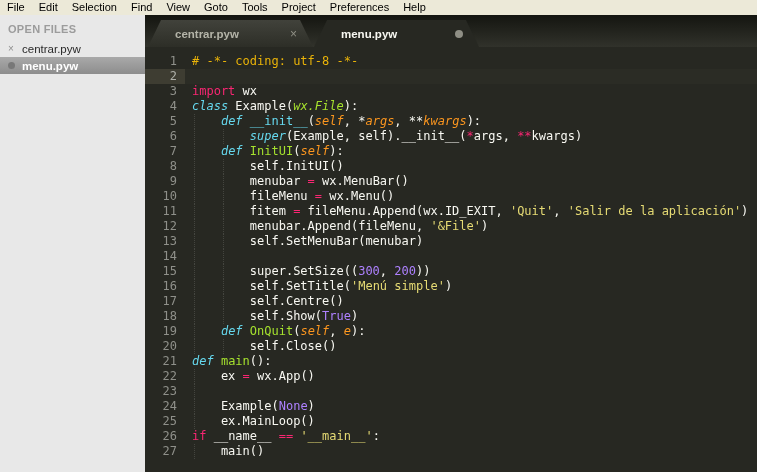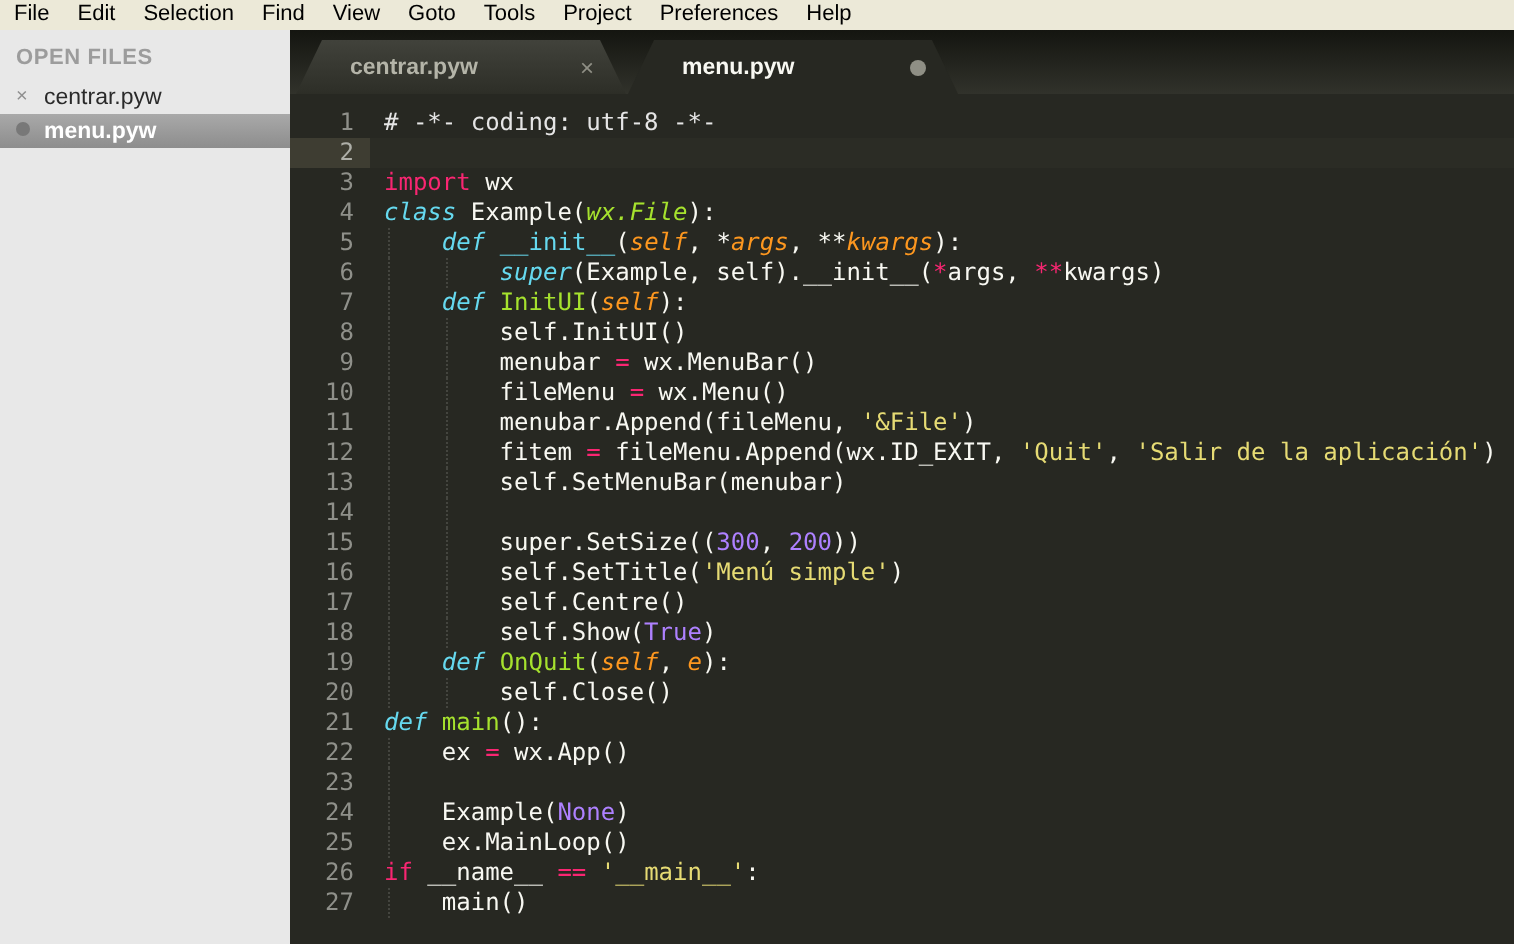--- a/index.html
+++ b/index.html
@@ -51,21 +51,21 @@
   .ln.active { background:#3E3D32; color:#aeafa8; }
   .lines { flex:1; min-width:0; position:relative; }
   .line {
     height:15px; line-height:15px; font-size:12px; white-space:pre;
     color:#F8F8F2; position:relative; padding-left:7px;
   }
   .line.active { background:#2b2c25; }
   .guide { position:absolute; top:0; bottom:0; width:0; border-left:1px dotted rgba(248,248,242,.14); }
   
   .pl  { color:#F8F8F2; }
-  .cm  { color:#e5e5e5; }
+  .cm  { color:#eab308; }
   .kw  { color:#F92672; }
   .st  { color:#66D9EF; font-style:italic; }
   .cy  { color:#66D9EF; }
   .fn  { color:#A6E22E; }
   .gi  { color:#A6E22E; font-style:italic; }
   .str { color:#E6DB74; }
   .num { color:#AE81FF; }
   .par { color:#FD971F; font-style:italic; }
 </style>
 </head>
@@ -143,22 +143,22 @@
             <div class="line"><span class="cm"># -*- coding: utf-8 -*-</span></div>
             <div class="line active"></div>
             <div class="line"><span class="kw">import</span><span class="pl"> wx</span></div>
             <div class="line"><span class="st">class</span><span class="pl"> Example(</span><span class="gi">wx.File</span><span class="pl">):</span></div>
             <div class="line"><span class="guide" style="left: 9px;"></span><span class="pl">    </span><span class="st">def</span><span class="pl"> </span><span class="cy">__init__</span><span class="pl">(</span><span class="par">self</span><span class="pl">, *</span><span class="par">args</span><span class="pl">, **</span><span class="par">kwargs</span><span class="pl">):</span></div>
             <div class="line"><span class="guide" style="left: 9px;"></span><span class="guide" style="left: 37.8996px;"></span><span class="pl">        </span><span class="st">super</span><span class="pl">(Example, self).__init__(</span><span class="kw">*</span><span class="pl">args, </span><span class="kw">**</span><span class="pl">kwargs)</span></div>
             <div class="line"><span class="guide" style="left: 9px;"></span><span class="pl">    </span><span class="st">def</span><span class="pl"> </span><span class="fn">InitUI</span><span class="pl">(</span><span class="par">self</span><span class="pl">):</span></div>
             <div class="line"><span class="guide" style="left: 9px;"></span><span class="guide" style="left: 37.8996px;"></span><span class="pl">        self.InitUI()</span></div>
             <div class="line"><span class="guide" style="left: 9px;"></span><span class="guide" style="left: 37.8996px;"></span><span class="pl">        menubar </span><span class="kw">=</span><span class="pl"> wx.MenuBar()</span></div>
             <div class="line"><span class="guide" style="left: 9px;"></span><span class="guide" style="left: 37.8996px;"></span><span class="pl">        fileMenu </span><span class="kw">=</span><span class="pl"> wx.Menu()</span></div>
+            <div class="line"><span class="guide" style="left: 9px;"></span><span class="guide" style="left: 37.8996px;"></span><span class="pl">        fitem </span><span class="kw">=</span><span class="pl"> fileMenu.Append(wx.ID_EXIT, </span><span class="str">'Quit'</span><span class="pl">, </span><span class="str">'Salir de la aplicación'</span><span class="pl">)</span></div>
             <div class="line"><span class="guide" style="left: 9px;"></span><span class="guide" style="left: 37.8996px;"></span><span class="pl">        menubar.Append(fileMenu, </span><span class="str">'&amp;File'</span><span class="pl">)</span></div>
-            <div class="line"><span class="guide" style="left: 9px;"></span><span class="guide" style="left: 37.8996px;"></span><span class="pl">        fitem </span><span class="kw">=</span><span class="pl"> fileMenu.Append(wx.ID_EXIT, </span><span class="str">'Quit'</span><span class="pl">, </span><span class="str">'Salir de la aplicación'</span><span class="pl">)</span></div>
             <div class="line"><span class="guide" style="left: 9px;"></span><span class="guide" style="left: 37.8996px;"></span><span class="pl">        self.SetMenuBar(menubar)</span></div>
             <div class="line"><span class="guide" style="left: 9px;"></span><span class="guide" style="left: 37.8996px;"></span></div>
             <div class="line"><span class="guide" style="left: 9px;"></span><span class="guide" style="left: 37.8996px;"></span><span class="pl">        super.SetSize((</span><span class="num">300</span><span class="pl">, </span><span class="num">200</span><span class="pl">))</span></div>
             <div class="line"><span class="guide" style="left: 9px;"></span><span class="guide" style="left: 37.8996px;"></span><span class="pl">        self.SetTitle(</span><span class="str">'Menú simple'</span><span class="pl">)</span></div>
             <div class="line"><span class="guide" style="left: 9px;"></span><span class="guide" style="left: 37.8996px;"></span><span class="pl">        self.Centre()</span></div>
             <div class="line"><span class="guide" style="left: 9px;"></span><span class="guide" style="left: 37.8996px;"></span><span class="pl">        self.Show(</span><span class="num">True</span><span class="pl">)</span></div>
             <div class="line"><span class="guide" style="left: 9px;"></span><span class="pl">    </span><span class="st">def</span><span class="pl"> </span><span class="fn">OnQuit</span><span class="pl">(</span><span class="par">self</span><span class="pl">, </span><span class="par">e</span><span class="pl">):</span></div>
             <div class="line"><span class="guide" style="left: 9px;"></span><span class="guide" style="left: 37.8996px;"></span><span class="pl">        self.Close()</span></div>
             <div class="line"><span class="st">def</span><span class="pl"> </span><span class="fn">main</span><span class="pl">():</span></div>
             <div class="line"><span class="guide" style="left: 9px;"></span><span class="pl">    ex </span><span class="kw">=</span><span class="pl"> wx.App()</span></div>

